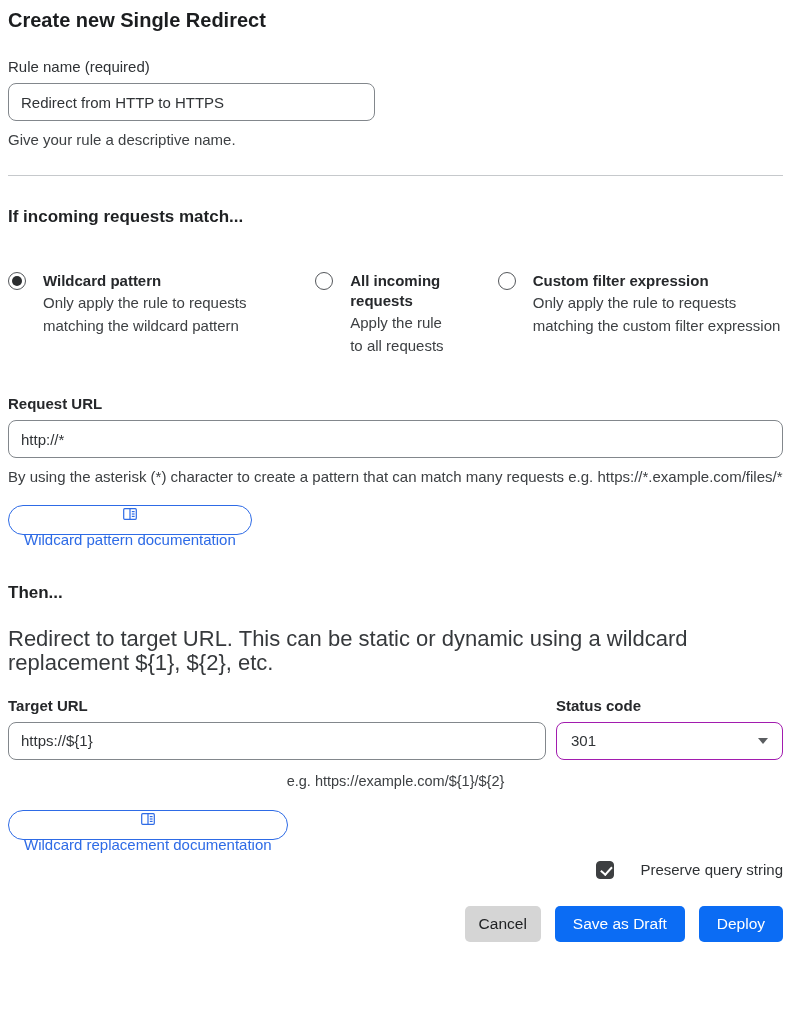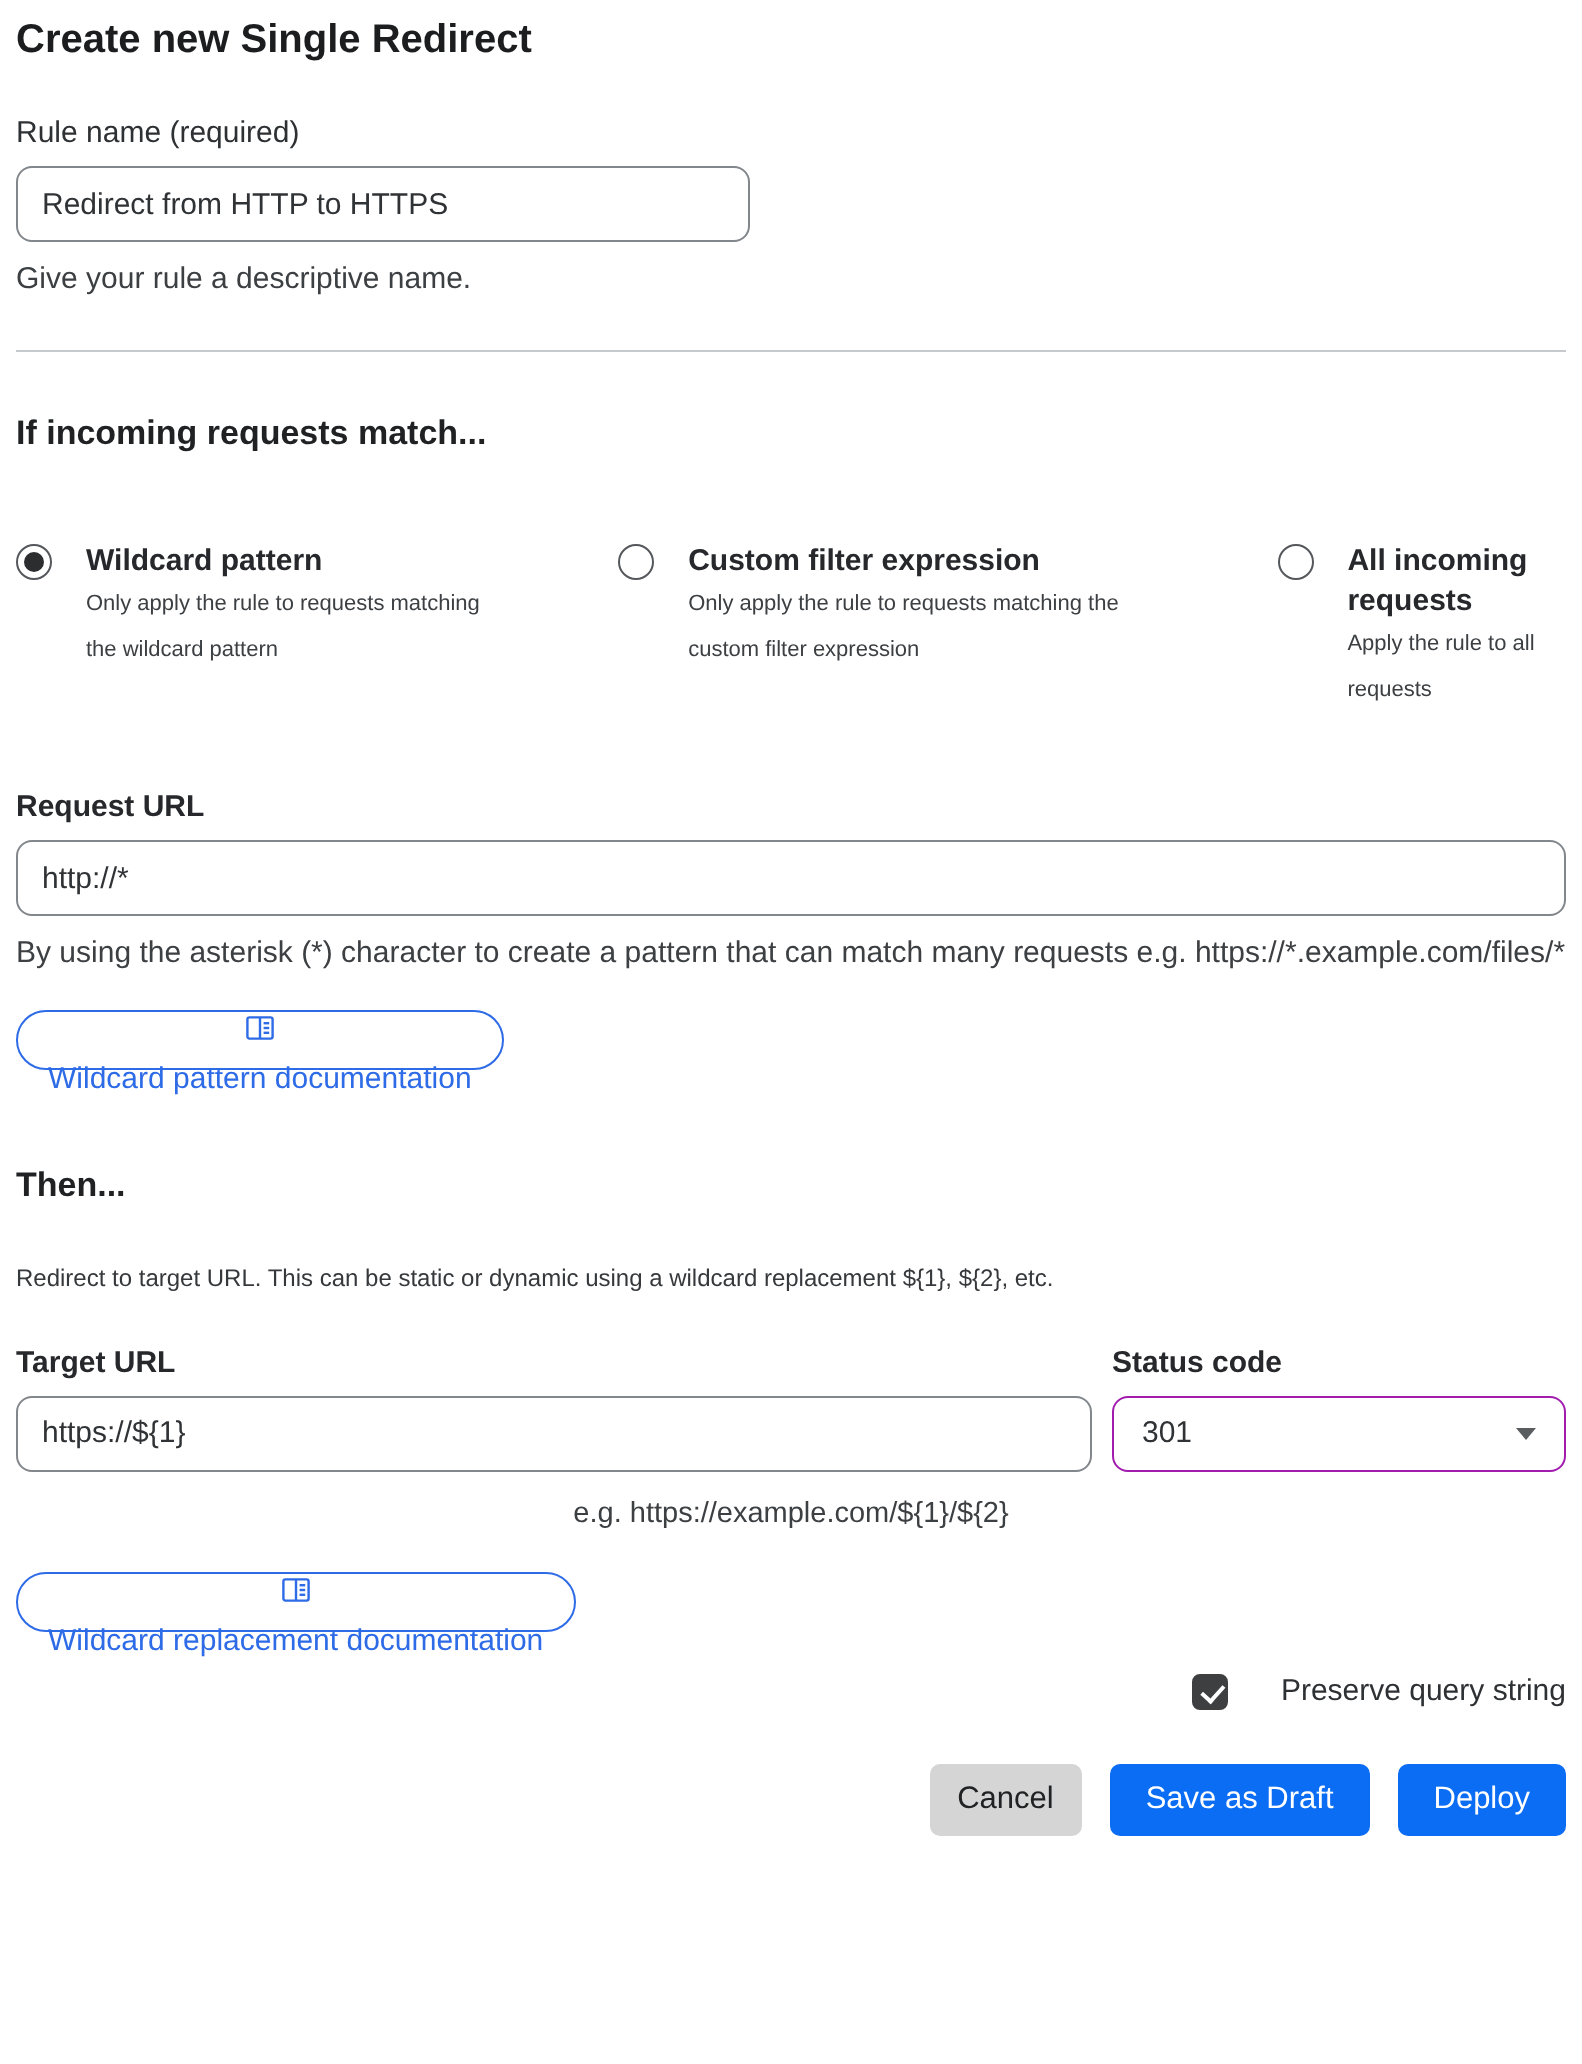--- a/index.html
+++ b/index.html
@@ -84,21 +84,21 @@
   }
   input[type="radio"]:checked::after {
     content: "";
     position: absolute;
     inset: 3px;
     border-radius: 50%;
     background: #2b2d2f;
   }
   .radio-texts { display: flex; flex-direction: column; }
   .radio-label { font-size: 15px; font-weight: 700; color: #26282b; line-height: 20px; }
-  .radio-desc { font-size: 11px; color: #3d4043; line-height: 23px; }
+  .radio-desc { font-size: 15px; color: #3d4043; line-height: 23px; }
 
   .request-url-block { margin-top: 37px; }
 
   .doc-btn {
     display: inline-flex;
     align-items: center;
     gap: 9px;
     margin-top: 17px;
     height: 30px;
     padding: 0 15px;
@@ -108,21 +108,21 @@
     color: #2e6be6;
     font-family: "Liberation Sans", sans-serif;
     font-size: 15px;
     cursor: pointer;
     flex-direction: column;
   }
   .doc-btn svg { display: block; }
 
   .then-desc {
     margin-top: 23px;
-    font-size: 12px;
+    font-size: 22px;
     color: #36393c;
     line-height: 24px;
   }
 
   .target-row { display: flex; gap: 10px; margin-top: 21px; }
   .target-col { flex: 1 1 auto; }
   .status-col { flex: 0 0 227px; }
 
   .select-box {
     margin-top: 6px;
@@ -219,30 +219,30 @@
     <input type="radio" name="match-type" checked="" style="">
     <span class="radio-texts">
       <span class="radio-label">Wildcard pattern</span>
       <span class="radio-desc">Only apply the rule to requests matching the wildcard pattern</span>
     </span>
   </label>
 
   <label class="radio-row">
     <input type="radio" name="match-type" style="">
     <span class="radio-texts">
-      <span class="radio-label">Custom filter expression</span>
-      <span class="radio-desc">Only apply the rule to requests matching the custom filter expression</span>
+      <span class="radio-label">All incoming requests</span>
+      <span class="radio-desc">Apply the rule to all requests</span>
     </span>
   </label>
 
   <label class="radio-row">
     <input type="radio" name="match-type" style="">
     <span class="radio-texts">
-      <span class="radio-label">All incoming requests</span>
-      <span class="radio-desc">Apply the rule to all requests</span>
+      <span class="radio-label">Custom filter expression</span>
+      <span class="radio-desc">Only apply the rule to requests matching the custom filter expression</span>
     </span>
   </label>
 </div>
 
 <div class="request-url-block">
   <label class="field-label semibold">Request URL</label>
   <input type="text" class="text-input" value="http://*" style="">
   <div class="helper">By using the asterisk (*) character to create a pattern that can match many requests e.g. https://*.example.com/files/*</div>
 </div>
 

